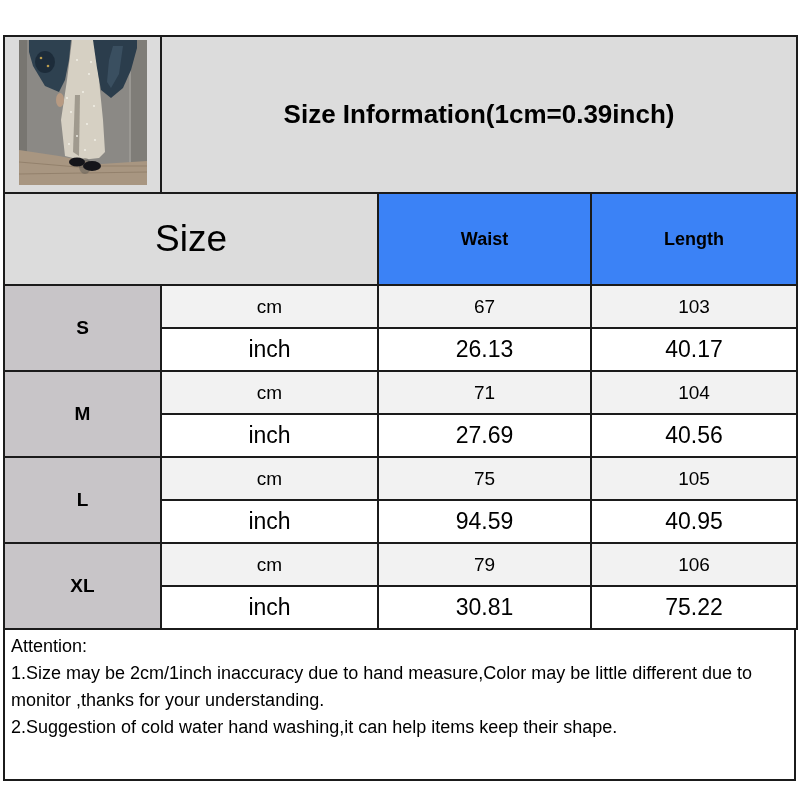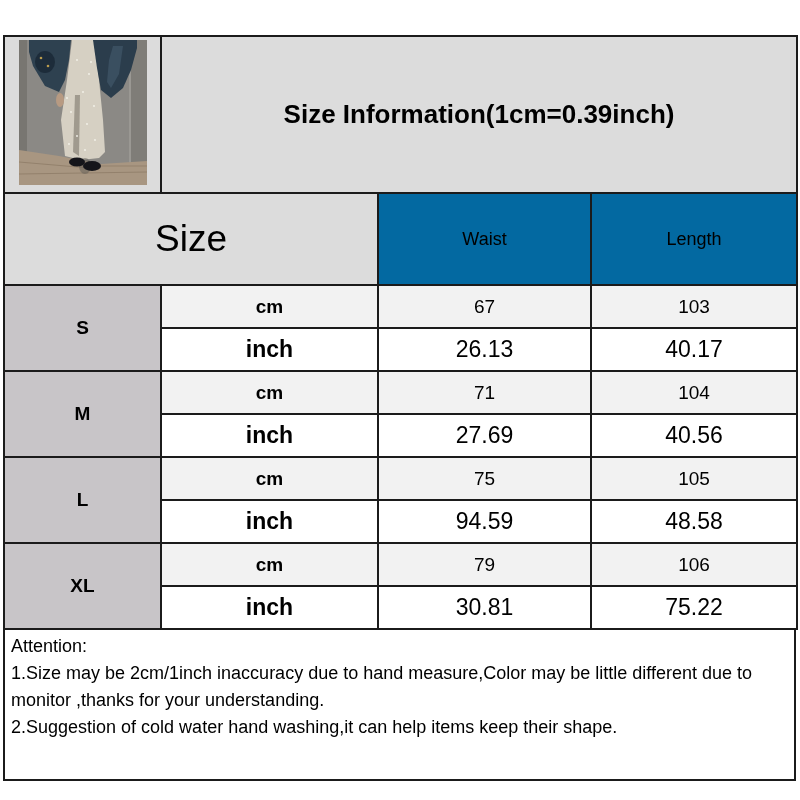--- a/index.html
+++ b/index.html
@@ -8,23 +8,23 @@
     font-family:"Liberation Sans", sans-serif;position:relative;overflow:hidden;
   }
   .sheet{position:absolute;top:35px;left:3px;width:793px;}
   table.size-table{border-collapse:collapse;width:793px;table-layout:fixed;}
   table.size-table td{
     border:2px solid #1b1b1b;text-align:center;vertical-align:middle;padding:0;
   }
   td.photo-cell{height:155px;background:#dcdcdc;}
   td.title-cell{background:#dcdcdc;font-size:26px;font-weight:bold;letter-spacing:0px;}
   td.size-head{height:90px;background:#dcdcdc;font-size:37px;font-weight:normal;}
-  td.col-head{background:#0369a1;font-size:18px;font-weight:normal;}
+  td.col-head{background:#3b82f6;font-size:18px;font-weight:bold;}
   td.size-label{background:#c8c5c8;font-size:19px;font-weight:bold;}
-  td.unit{font-size:18px;font-weight:bold;margin-top:22px;}
+  td.unit{font-size:18px;font-weight:normal;margin-top:22px;}
   tr.cm-row td{height:41px;background:#f2f2f2;font-size:19px;}
   tr.inch-row td{height:41px;background:#ffffff;font-size:23px;}
   tr.cm-row td.size-label{background:#c8c5c8;}
   .attention-box{
     margin-top:-2px;border:2px solid #1b1b1b;background:#ffffff;
     height:146px;padding:3px 16px 0 6px;font-size:18px;line-height:27px;
   }
   .attention-box p{margin:0;}
   .photo-wrap{display:inline-block;width:128px;height:145px;line-height:0;}
 </style>
@@ -115,21 +115,21 @@
 
       <tr class="cm-row">
         <td class="size-label" rowspan="2">L</td>
         <td class="unit">cm</td>
         <td>75</td>
         <td>105</td>
       </tr>
       <tr class="inch-row">
         <td class="unit">inch</td>
         <td>94.59</td>
-        <td>48.58</td>
+        <td>40.95</td>
       </tr>
 
       <tr class="cm-row">
         <td class="size-label" rowspan="2">XL</td>
         <td class="unit">cm</td>
         <td>79</td>
         <td>106</td>
       </tr>
       <tr class="inch-row">
         <td class="unit">inch</td>

